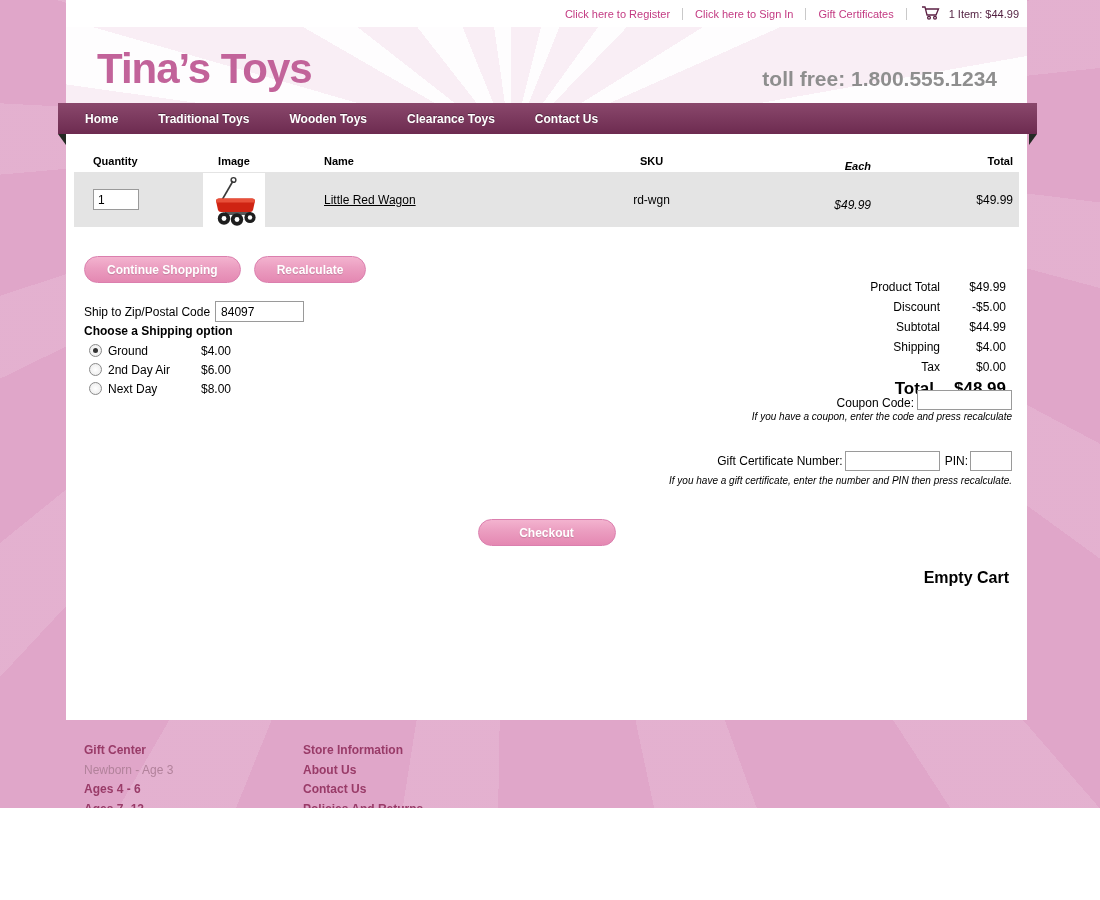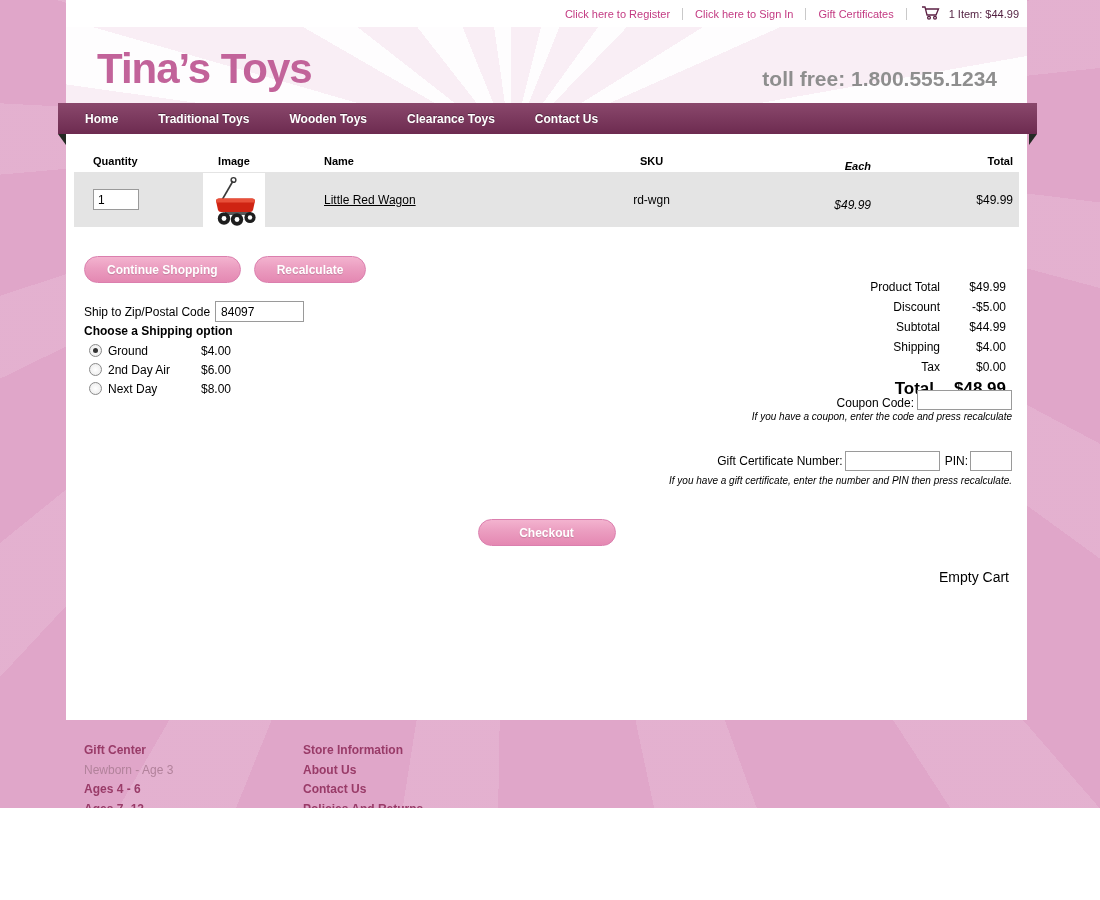--- a/index.html
+++ b/index.html
@@ -112,21 +112,21 @@
   .coupon-input { width:95px; margin-left:3px; }
   .note { position:absolute; right:15px; font-size:10px; font-style:italic; color:#000; }
   .coupon-note { top:184px; }
   .gift-row { position:absolute; top:224px; right:15px; display:flex; align-items:center; font-size:12px; }
   .gift-input { width:95px; margin-left:2px; }
   .pin-label { margin-left:5px; }
   .pin-input { width:42px; margin-left:2px; }
   .gift-note { top:248px; }
 
   .checkout-btn { position:absolute; top:292px; left:50%; transform:translateX(-50%); width:138px; padding:0; }
-  .empty-cart { position:absolute; top:342px; right:18px; font-size:14px; font-weight:normal; color:#000;text-align:right; }
+  .empty-cart { position:absolute; top:342px; right:18px; font-size:16px; font-weight:bold; color:#000;text-align:right; }
 
   
   .footer { position:absolute; left:84px; top:744px; display:flex; }
   .fcol { display:flex; flex-direction:column; gap:6px; font-size:12px; line-height:13.5px; }
   .fcol-1 { width:219px; }
   .fcol a, .fcol .fhead { color:#993b68; font-weight:bold; }
   .fcol a.muted { color:#b2829b; font-weight:normal; }
 </style>
 </head>
 <body>

